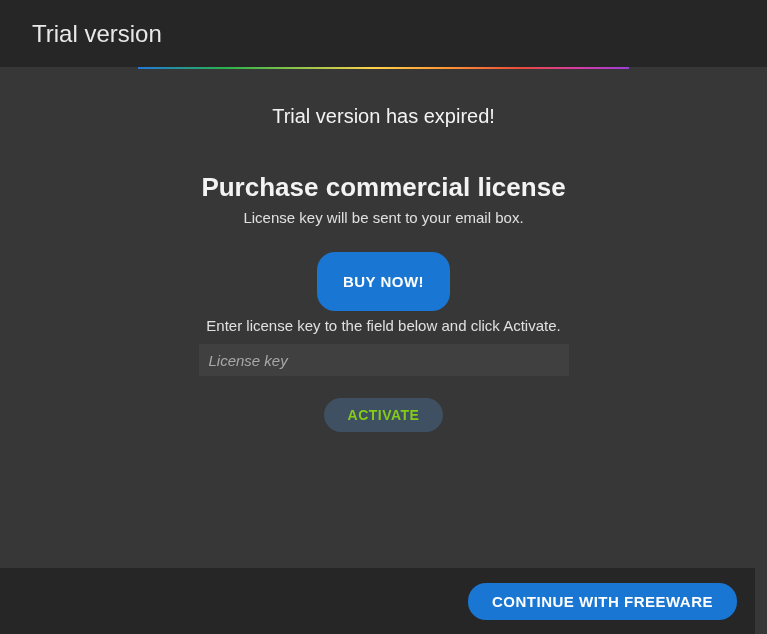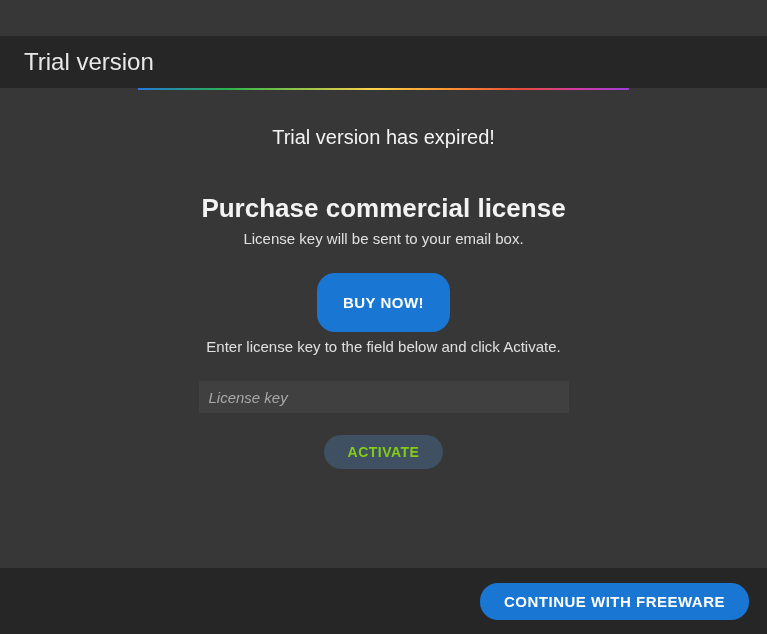--- a/index.html
+++ b/index.html
@@ -10,26 +10,25 @@
     body {
       width: 767px;
       height: 634px;
       background: #373737;
       font-family: 'Segoe UI', Tahoma, sans-serif;
       color: #e8e8e8;
       overflow: hidden;
       position: relative;
     }
     .titlebar {
-      height: 52px;
+      height: 67px;
       background: #262626;
       display: flex;
       align-items: center;
-      padding: 0 24px;
-      margin-top: 36px;
+      padding: 0 32px;
     }
     .titlebar-title {
       font-size: 24px;
       font-weight: 400;
       color: #e8e8e8;
     }
     .rainbow-bar {
       height: 2px;
       margin: 0 138px;
       background: linear-gradient(to right,
@@ -78,21 +77,21 @@
       font-size: 15px;
       font-weight: 600;
       letter-spacing: 0.5px;
       cursor: pointer;
       margin-top: 26px;
       font-family: inherit;
     }
     .license-input {
       width: 370px;
       height: 32px;
-      margin-top: 26px;
+      margin-top: 10px;
       background: #404040;
       border: none;
       color: #cfcfcf;
       font-size: 15px;
       font-style: italic;
       padding: 0 10px;
       font-family: inherit;
       outline: none;
     }
     .license-input::placeholder {
@@ -110,21 +109,21 @@
       font-weight: 600;
       letter-spacing: 0.5px;
       cursor: pointer;
       margin-top: 22px;
       font-family: inherit;
     }
     .footer {
       position: absolute;
       bottom: 0;
       left: 0;
-      right: 0;
+      right: 12px;
       height: 66px;
       background: #262626;
       display: flex;
       align-items: center;
       justify-content: flex-end;
       padding: 0 18px;
     }
     .btn-footer {
       background: #1976d2;
       color: #ffffff;

